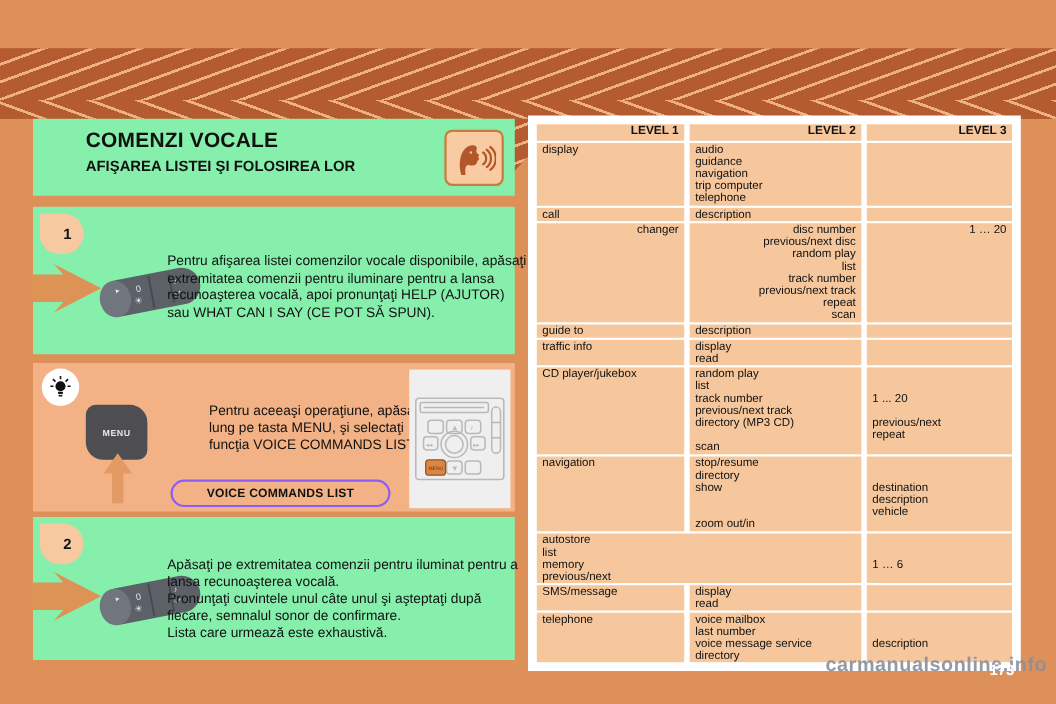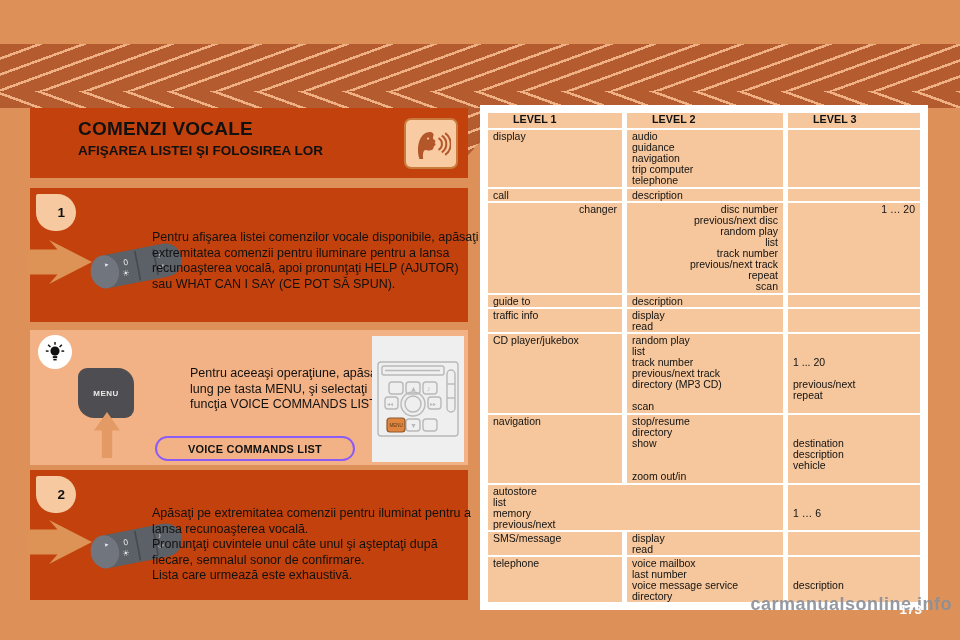--- a/index.html
+++ b/index.html
@@ -23,21 +23,21 @@
   .wedge{
     position:absolute;
     background-color:#B45C30;
     background-image:repeating-linear-gradient(160deg,#B45C30 0 12.5px,#EFB183 12.5px 15px);
     clip-path:polygon(0 0,100% 0,0 100%);
   }
   .wedge1{left:30px;top:108px;width:50px;height:38px;}
   .wedge2{left:452px;top:108px;width:60px;height:64px;}
 
   
-  .panel{position:absolute;left:30px;width:438px;background:#c2410c;}
+  .panel{position:absolute;left:30px;width:438px;background:#86efac;}
   .title-panel{top:108px;height:70px;}
   .title-text{position:absolute;left:48px;top:10px;}
   .title-main{font-size:19px;font-weight:bold;letter-spacing:.2px;}
   .title-sub{font-size:13.5px;font-weight:bold;margin-top:3px;}
   .voice-icon-box{
     position:absolute;right:10px;top:10px;width:50px;height:47px;
     background:#F8CBA3;border:2px solid #C97A3C;border-radius:7px;
     display:flex;align-items:center;justify-content:center;
   }
   .step-panel1{top:188px;height:134px;}
@@ -102,21 +102,21 @@
     box-sizing:border-box;padding:8px;
   }
   .vtable{display:flex;flex-direction:column;gap:2px;height:100%;}
   .trow{display:flex;gap:5px;}
   .tcell{
     background:#F6C79C;box-sizing:border-box;
     font-size:10.5px;line-height:11px;
     padding:1px 5px 0 5px;white-space:pre-line;overflow:hidden;
   }
   .c1{width:134px;} .c2{flex:1;} .c3{width:132px;}
-  .thead .tcell{font-weight:bold;text-align:left;font-size:10.8px;padding-left:25px;}
+  .thead .tcell{font-weight:bold;text-align:right;font-size:10.8px;padding-left:25px;}
   .thead{height:15px;flex:none;}
   .r0{height:57px;} .r1{height:12px;} .r2{height:90px;text-align:right;} .r3{height:12px;}
   .r4{height:23px;} .r5{height:79px;} .r6{height:68px;} .r7{height:45px;}
   .r8{height:23px;} .r9{flex:1;}
   .trow{flex:none;}
   .trow.r9{flex:1;}
 
   
   .watermark{
     position:absolute;right:8px;top:594px;

